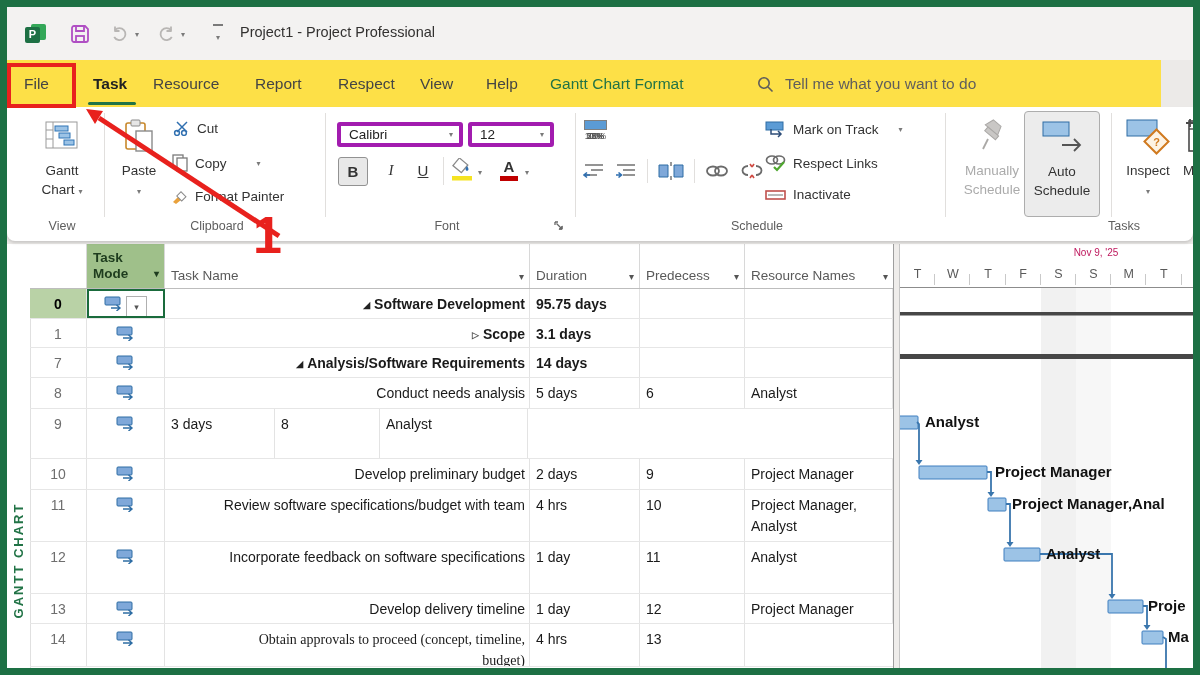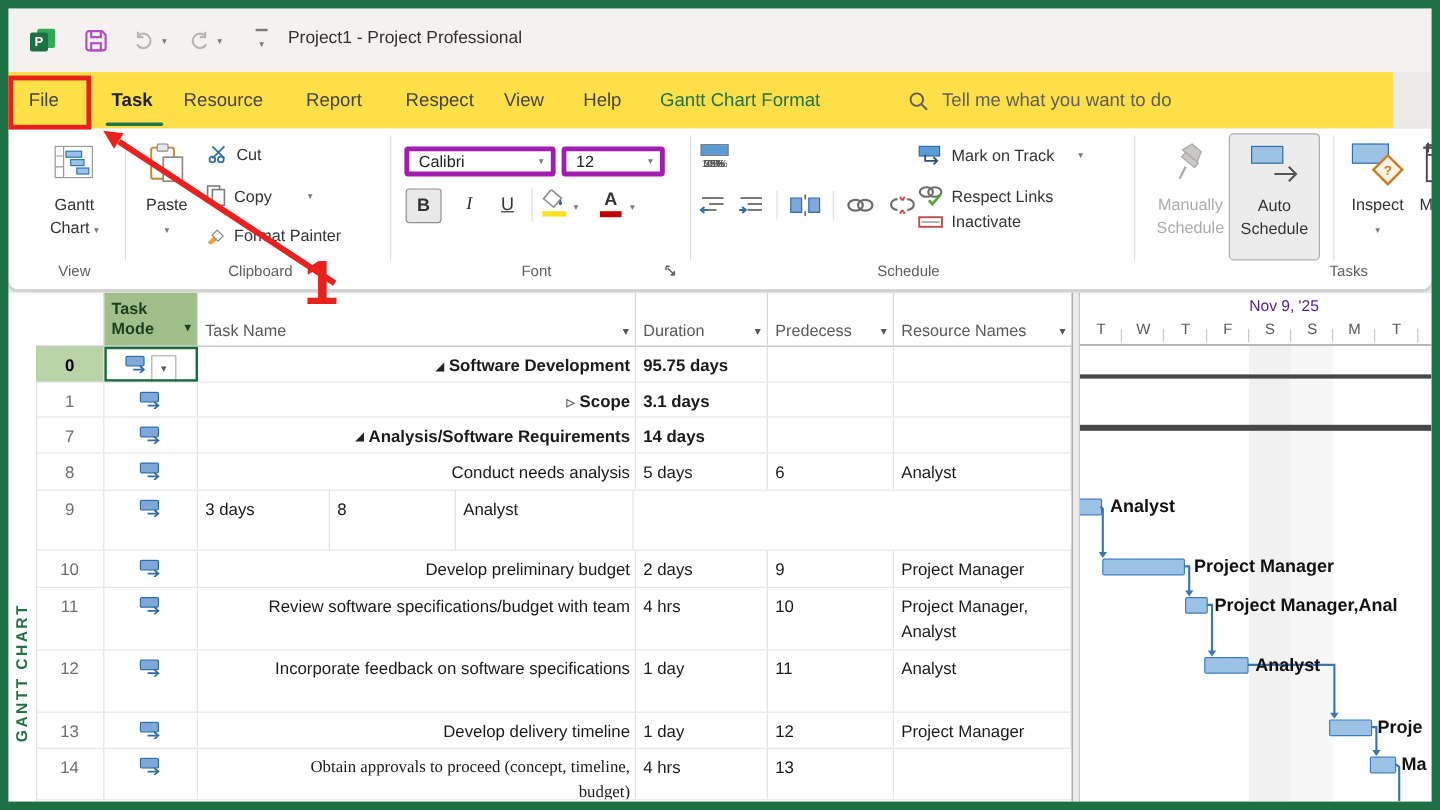--- a/index.html
+++ b/index.html
@@ -69,21 +69,21 @@
   .twisty{font-size:9px;color:#222;margin-right:4px;vertical-align:1px;}
   .twisty.outline{color:#555;}
   .ddbox{width:19px;height:21px;border:1px solid #b0b0b0;background:#fff;display:flex;align-items:center;
          justify-content:center;font-size:9px;color:#555;}
   
   #splitter{position:absolute;left:886px;top:0;width:7px;height:424px;background:#efedeb;
             border-left:1px solid #9e9e9e;border-right:1px solid #c6c6c6;box-sizing:border-box;}
   
   #chart{position:absolute;left:893px;top:0;width:293px;height:424px;overflow:hidden;}
   #chead{position:absolute;left:0;top:0;width:100%;height:44px;border-bottom:1px solid #8c8c8c;box-sizing:border-box;background:#fff;}
-  #weeklbl{position:absolute;left:141px;top:3px;width:110px;font-size:13px;color:#4c1d95;}
+  #weeklbl{position:absolute;left:141px;top:3px;width:110px;text-align:center;font-size:10px;color:#be185d;}
   #days{position:absolute;left:0;top:20px;height:24px;display:flex;}
   .day{width:35.2px;text-align:center;font-size:12.5px;color:#595959;position:relative;line-height:20px;}
   .day::after{content:"";position:absolute;right:0;bottom:3px;height:11px;border-right:1px solid #c9c9c9;}
   .wkband{position:absolute;top:44px;height:380px;}
   #csvg{position:absolute;left:0;top:44px;}
 </style>
 </head>
 <body>
 
 <div id="app">
@@ -324,21 +324,21 @@
     <div class="smline" style="left:758px;top:47px">
       <svg width="22" height="18">
           <g fill="none" stroke="#6b6b6b" stroke-width="1.7">
         <ellipse cx="7" cy="6" rx="5.5" ry="4"></ellipse>
             <ellipse cx="14" cy="6" rx="5.5" ry="4"></ellipse>
           </g>
         <path d="M9 13 L12 16 L19 8" fill="none" stroke="#4ea72e" stroke-width="2.2"></path>
         </svg>
       <span>Respect Links</span>
     </div>
-    <div class="smline" style="left:758px;top:70px">
+    <div class="smline" style="left:758px;top:80px">
       <svg width="22" height="14">
         <rect x="1" y="3" width="19" height="8" fill="#fff" stroke="#c0504d" stroke-width="1.6"></rect>
         <line x1="3" y1="7" x2="18" y2="7" stroke="#9a9a9a" stroke-width="1.4"></line>
         </svg>
       <span>Inactivate</span>
     </div>
     <div class="gl" style="left:695px;width:110px">Schedule</div>
     <div class="rsep" style="left:938px"></div>
 
     <div class="bigbtn grayed" style="left:942px;width:86px">

